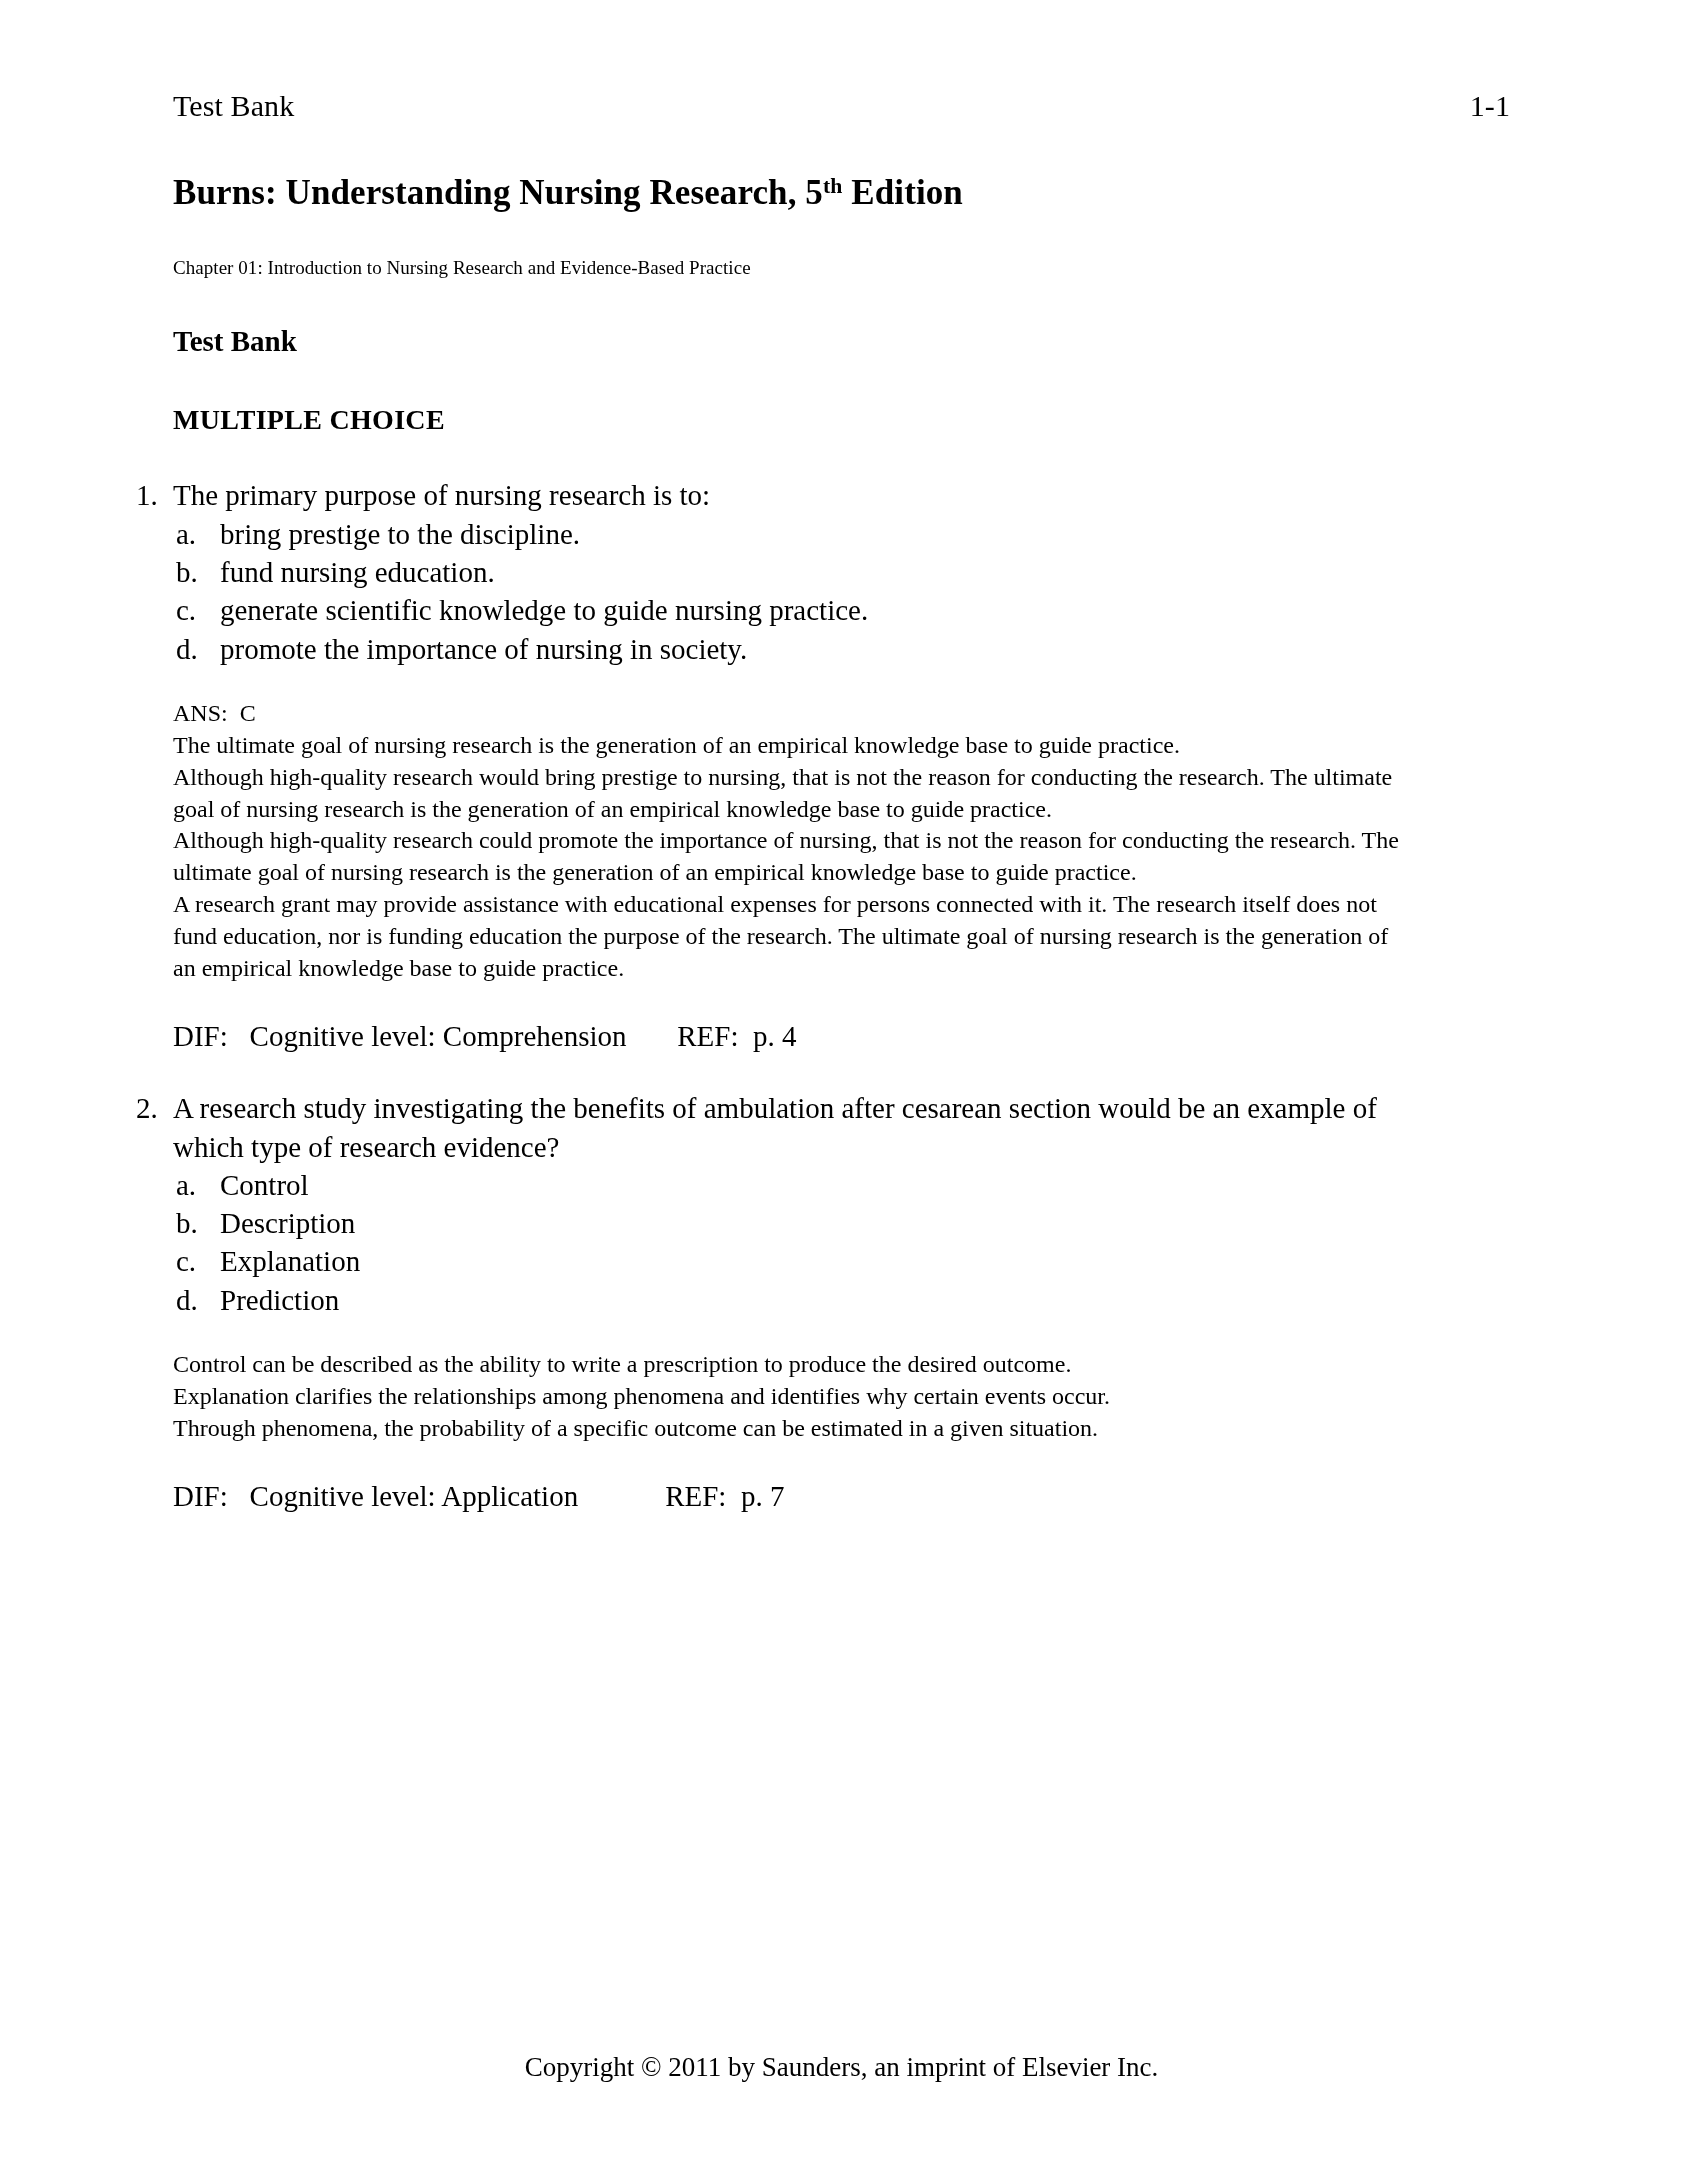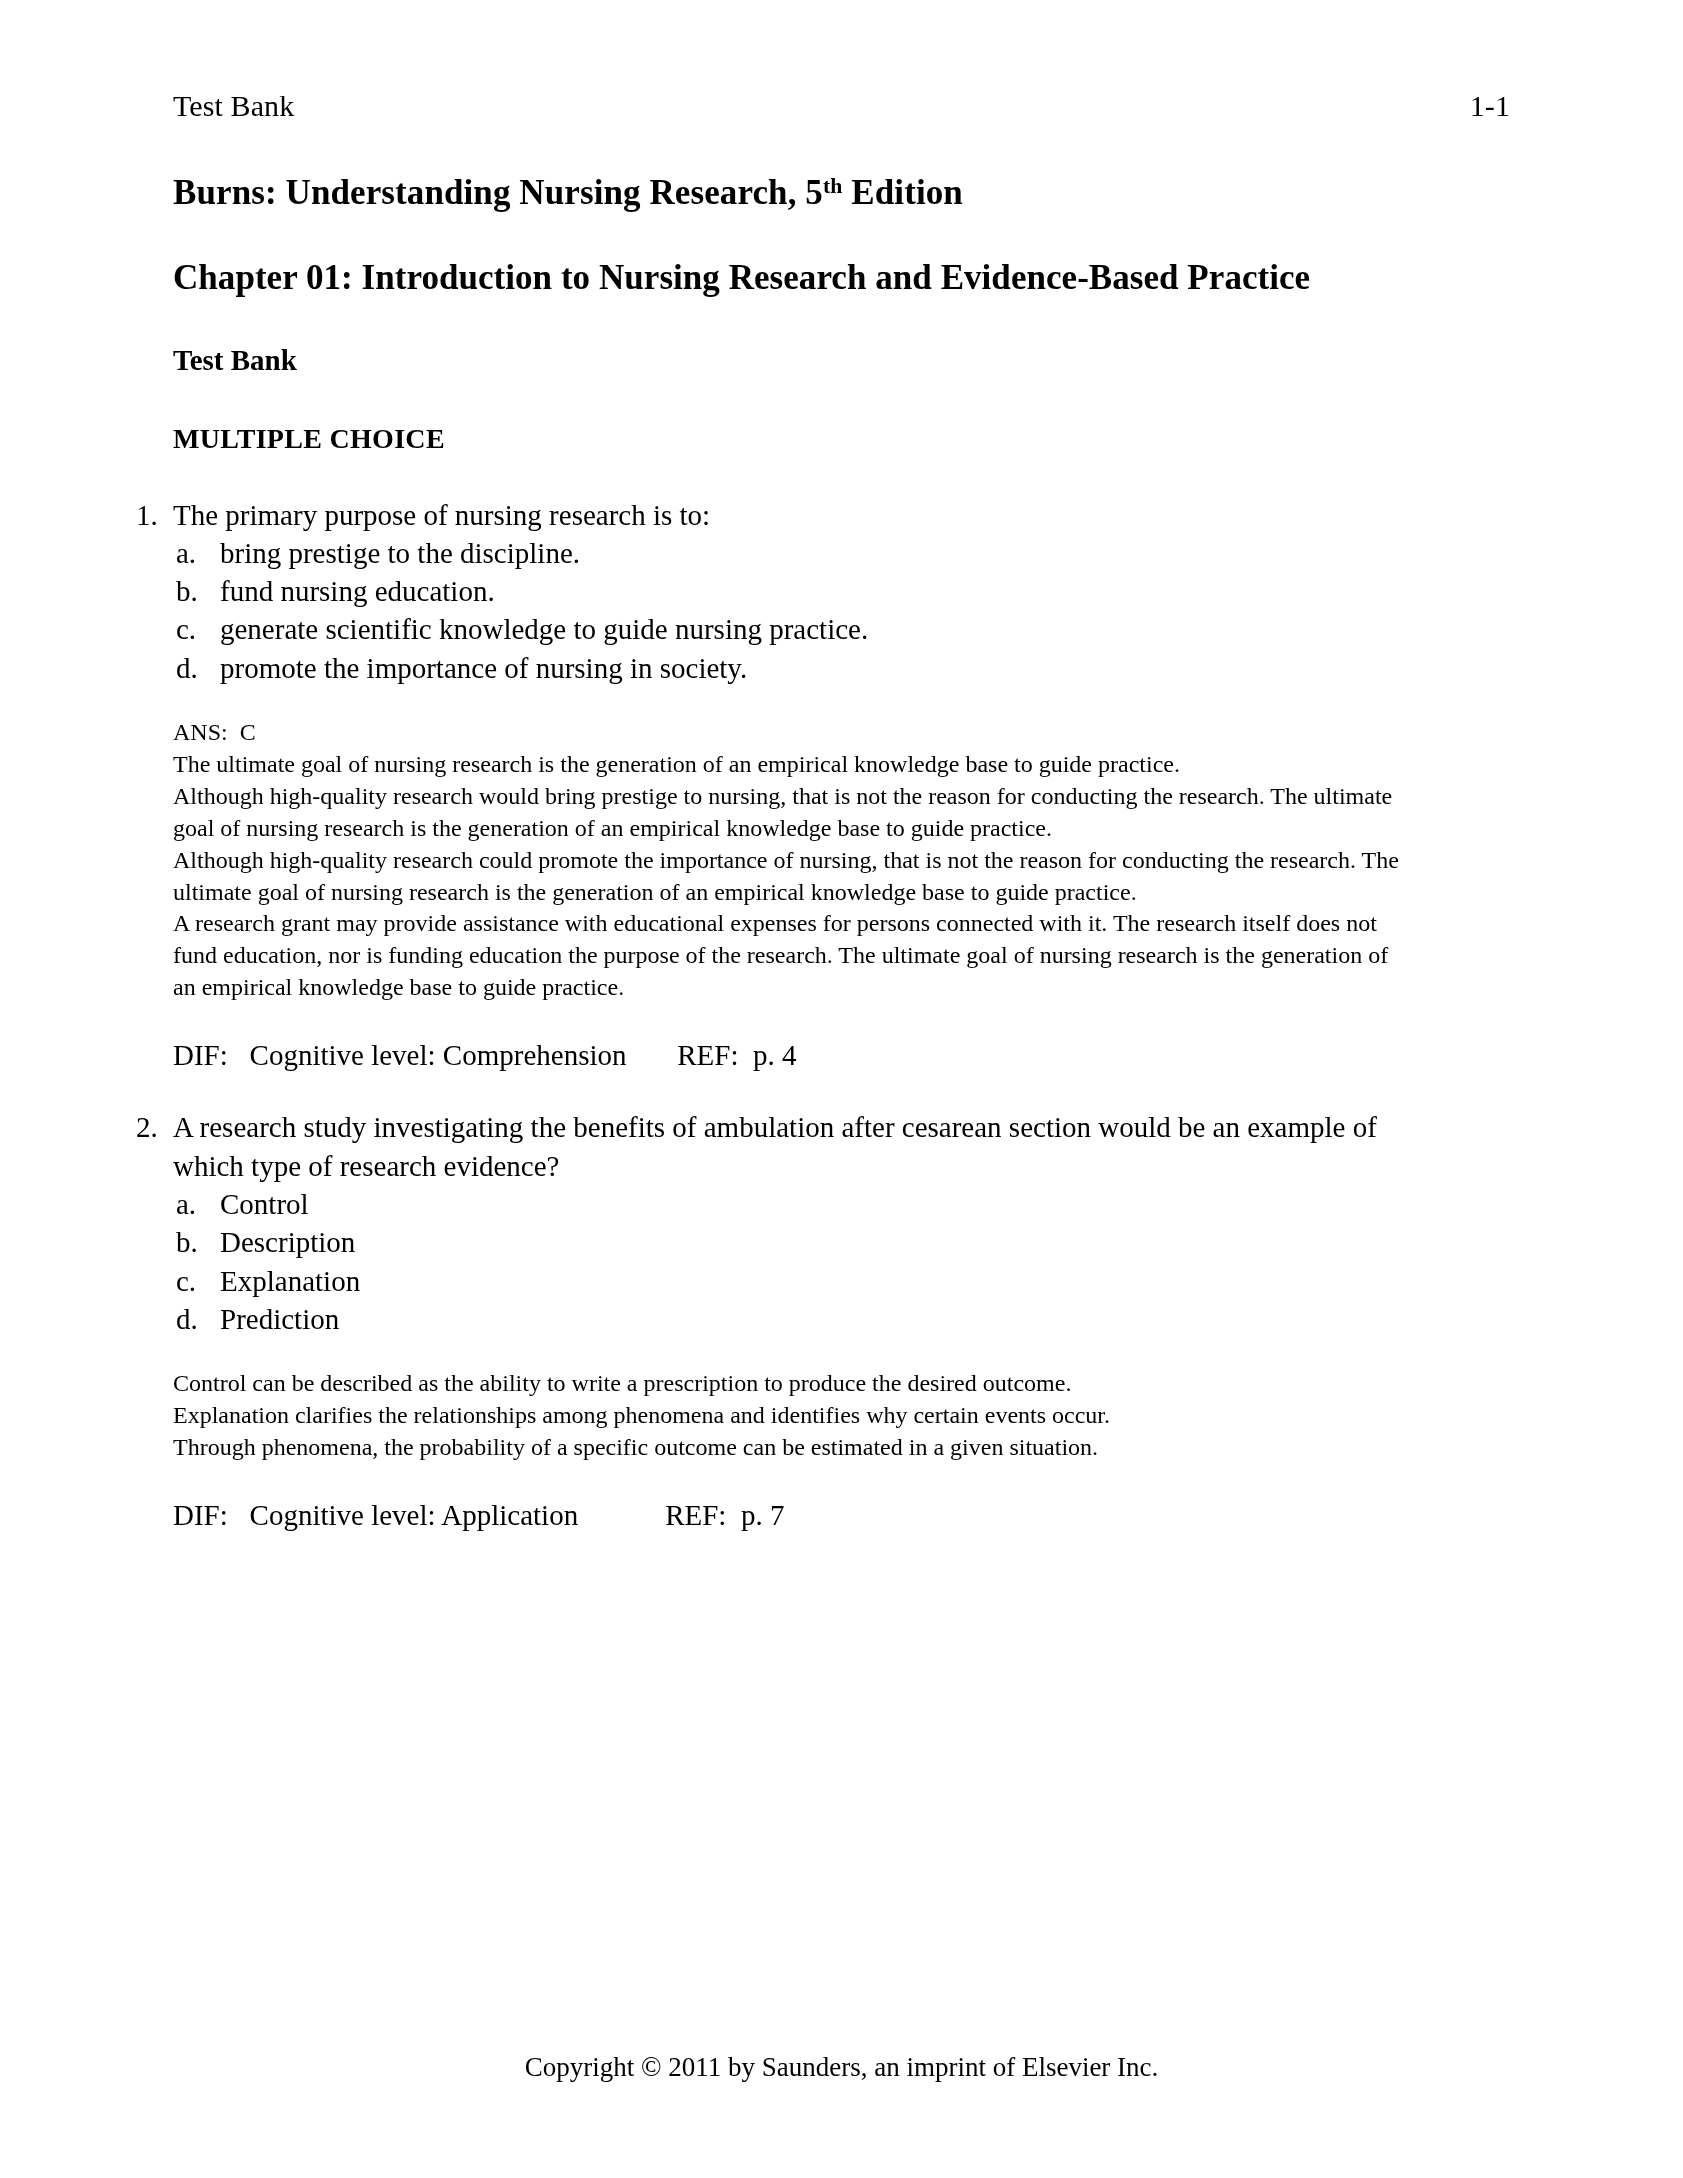--- a/index.html
+++ b/index.html
@@ -53,22 +53,22 @@
     margin: 0 0 44px 0;
     letter-spacing: 0.1px;
   }
   .doc-title sup {
     font-size: 0.62em;
     vertical-align: 0.52em;
     line-height: 0;
   }
 
   .chapter-title {
-    font-size: 35px;
-    font-weight: bold;
+    font-size: 19px;
+    font-weight: normal;
     line-height: 1.2;
     margin: 0 0 44px 0;
     letter-spacing: 0.05px;
   }
 
   .section-label {
     font-size: 29px;
     font-weight: bold;
     line-height: 1.2;
     margin: 0 0 44px 0;

